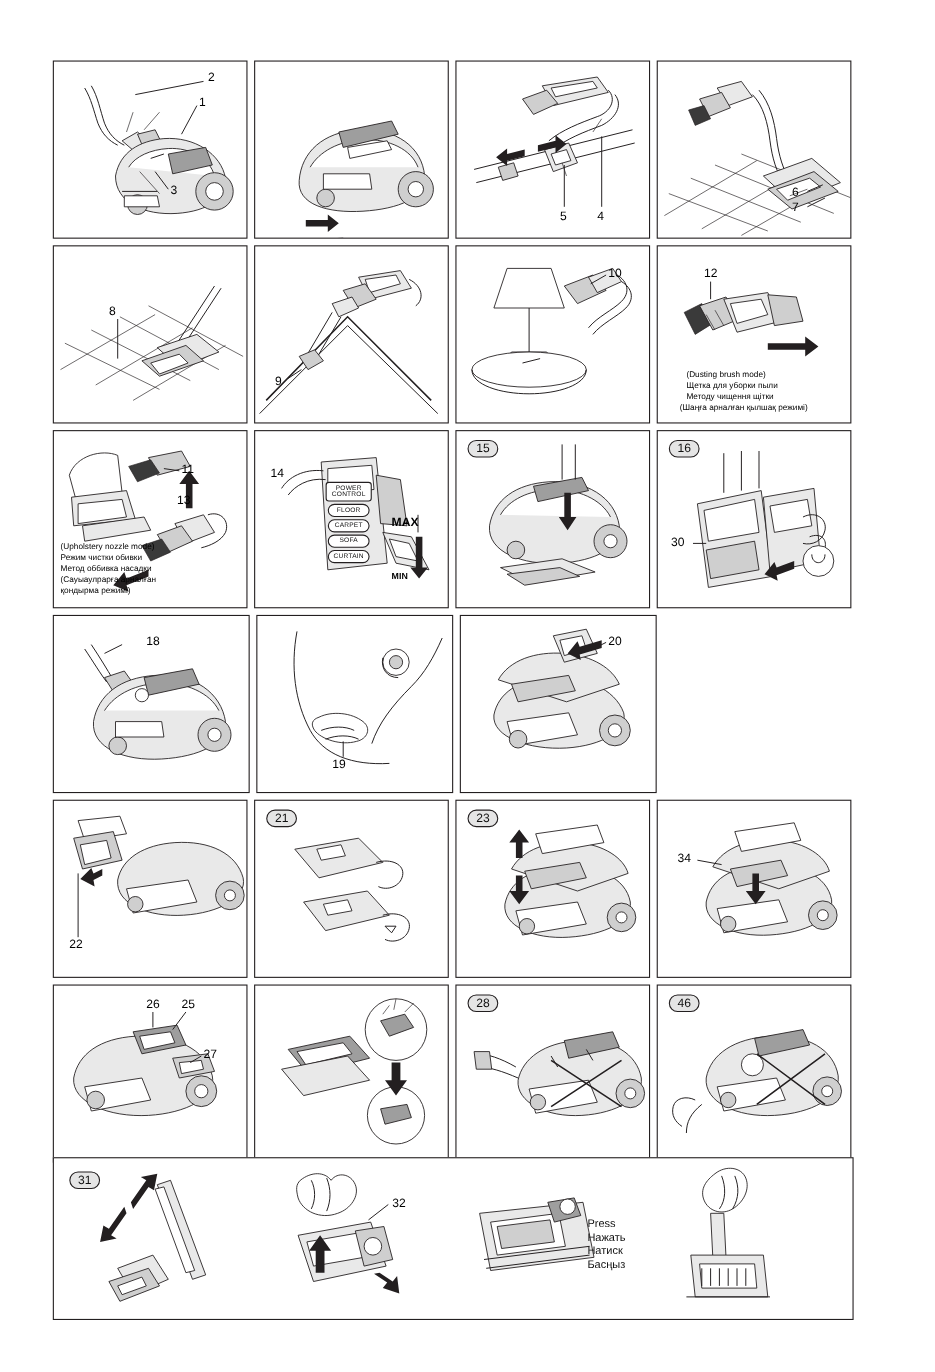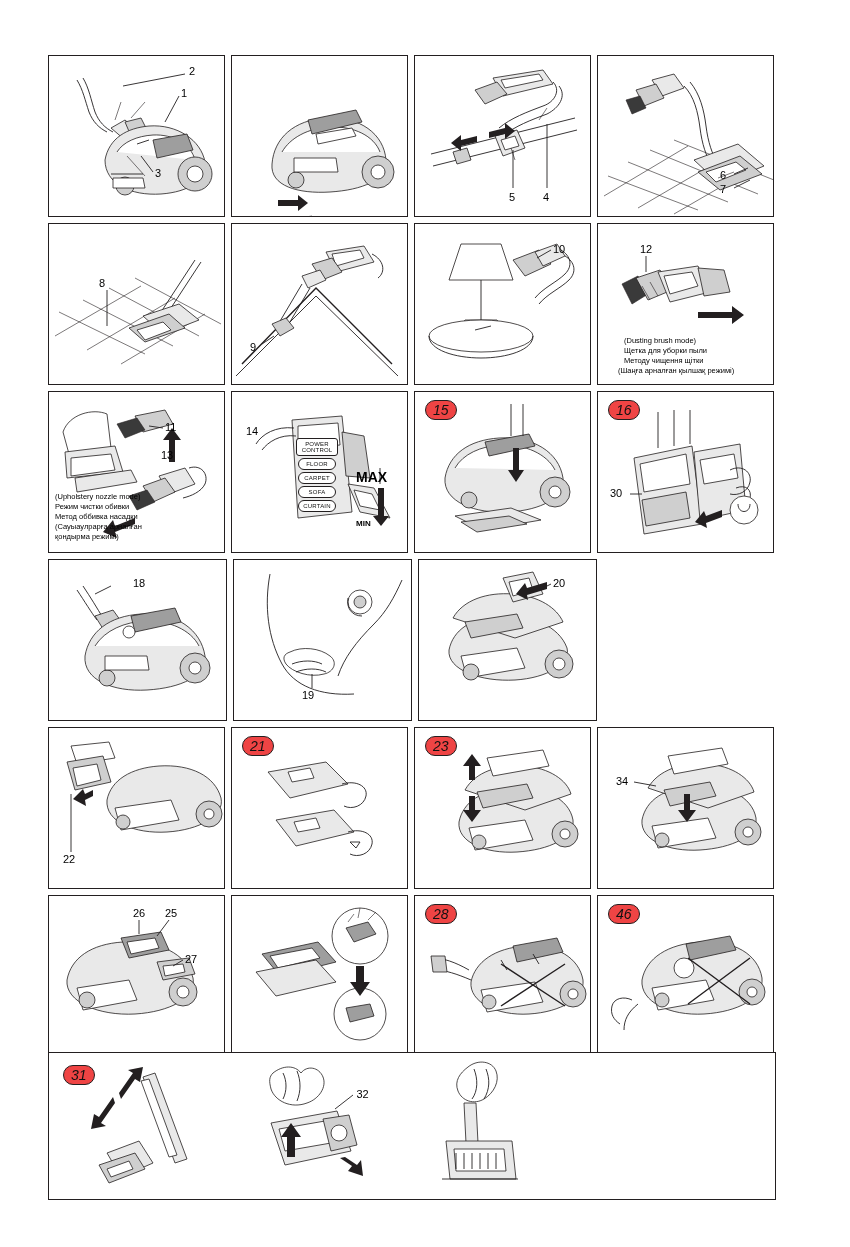--- a/index.html
+++ b/index.html
@@ -7,21 +7,21 @@
   .sheet{position:absolute;left:0;top:0;width:850px;height:1247px;}
   .grid{position:absolute;left:48px;top:55px;width:726px;height:990px;}
   .row{display:flex;gap:6px;margin-bottom:6px;}
   .cell{position:relative;width:177px;height:160px;border:1px solid #231f20;background:#fff;overflow:hidden;}
   .lastrow{position:absolute;left:48px;top:1052px;width:846px;height:146px;}
   .lastrow .cell{width:726px;height:146px;}
   .panelwrap{display:flex;gap:0px;width:100%;height:100%;}
   .quarter{position:relative;width:25%;height:100%;}
   .lbl{position:absolute;font-size:11px;line-height:1.05;color:#000;white-space:nowrap;}
   .lblm{position:absolute;font-size:7.5px;line-height:1.25;color:#000;white-space:nowrap;}
-  .circ{position:absolute;border:1px solid #231f20;border-radius:12px;padding:1px 7px;font-size:14px;background:#ef4444;font-style:italic;}
+  .circ{position:absolute;border:1px solid #231f20;border-radius:12px;padding:1px 7px;font-size:11px;background:#e5e5e5;}
   svg{position:absolute;left:0;top:0;overflow:visible;}
   .ln{stroke:#231f20;stroke-width:0.9;fill:none;}
   .ln2{stroke:#231f20;stroke-width:1.4;fill:none;}
   .lnt{stroke:#231f20;stroke-width:0.6;fill:none;}
   .fillg{fill:#e9e9e9;stroke:#231f20;stroke-width:0.8;}
   .filld{fill:#cfcfcf;stroke:#231f20;stroke-width:0.8;}
   .filldd{fill:#9e9e9e;stroke:#231f20;stroke-width:0.8;}
   .fillw{fill:#ffffff;stroke:#231f20;stroke-width:0.8;}
   .fillk{fill:#3a3a3a;stroke:#231f20;stroke-width:0.6;}
   .arrw{fill:#231f20;}
@@ -254,21 +254,21 @@
         </svg>
         <div class="ctrlbox" style="left:64px;top:46px;width:40px;padding:2px 0;">
           <div>POWER</div>
           <div>CONTROL</div>
         </div>
         <div class="ctrlbox" style="left:66px;top:66px;width:36px;border-radius:8px;padding:2px 0;">FLOOR</div>
         <div class="ctrlbox" style="left:66px;top:80px;width:36px;border-radius:8px;padding:2px 0;">CARPET</div>
         <div class="ctrlbox" style="left:66px;top:94px;width:36px;border-radius:8px;padding:2px 0;">SOFA</div>
         <div class="ctrlbox" style="left:66px;top:108px;width:36px;border-radius:8px;padding:2px 0;">CURTAIN</div>
         <div class="lbl" style="left:14px;top:34px;">14</div>
-        <div class="lbl" style="left:124px;top:78px;font-size:14px;font-weight:bold;">MAX</div>
+        <div class="lbl" style="left:124px;top:78px;font-size:11px;font-weight:bold;">MAX</div>
         <div class="lbl" style="left:124px;top:128px;font-size:8px;font-weight:bold;">MIN</div>
       </div>
 
       <div class="cell">
         <div class="circ" style="left:10px;top:8px;">15</div>
         <svg width="177" height="160">
           <path class="fillg" d="M30 86 C34 62 54 48 84 46 C118 44 144 60 148 86 C150 106 126 118 94 120 C60 122 28 110 30 86 z"></path>
           <path class="fillw" d="M40 76 C48 62 66 54 86 53 C110 52 132 62 140 78"></path>
           <path class="filldd" d="M70 50 l44 -8 l6 12 l-46 10 z"></path>
           <circle class="filld" cx="140" cy="100" r="15"></circle>
@@ -533,20 +533,37 @@
             <circle class="fillw" cx="108" cy="80" r="8"></circle>
             <path class="arrw" d="M56 106 l0 -20 l-6 0 l10 -14 l10 14 l-6 0 l0 20 z" transform="translate(0,-2)"></path>
             <path class="arrw" d="M114 104 l12 8 l4 -5 l2 16 l-15 -5 l4 -5 l-12 -8 z"></path>
           </svg>
           <div class="lbl" style="left:126px;top:36px;">32</div>
           <svg width="182" height="146">
             <path class="ln" d="M122 42 L104 56"></path>
           </svg>
         </div>
 
+        <div class="quarter">
+          <svg width="182" height="146">
+            <path class="fillg" d="M24 50 l94 -10 l10 50 l-94 12 z"></path>
+            <path class="fillw" d="M34 58 l62 -8 l6 30 l-62 8 z"></path>
+            <path class="filld" d="M40 62 l48 -6 l4 20 l-48 6 z"></path>
+            <path class="filldd" d="M86 40 l24 -4 l6 16 l-24 6 z"></path>
+            <circle class="fillw" cx="104" cy="44" r="7"></circle>
+            <path class="ln" d="M28 92 l96 -12"></path>
+            <path class="ln" d="M30 100 l94 -12"></path>
+          </svg>
+          <div class="pressblock" style="left:122px;top:54px;">
+            <div>Press</div>
+            <div>Нажать</div>
+            <div>Натиск</div>
+            <div>Басңыз</div>
+          </div>
+        </div>
 
         <div class="quarter">
           <svg width="182" height="146">
             <path class="fillw" d="M56 14 C66 6 80 8 84 18 C88 28 82 40 72 46 C62 52 50 48 46 38 C42 28 48 20 56 14 z"></path>
             <path class="ln" d="M62 16 C66 26 66 38 60 46 M74 16 C78 26 78 36 72 46"></path>
             <path class="fillg" d="M52 50 l12 0 l2 40 l-12 0 z"></path>
             <path class="fillg" d="M34 88 l66 0 l4 38 l-66 0 z"></path>
             <path class="fillw" d="M42 96 l50 0 l2 22 l-50 0 z"></path>
             <path class="ln" d="M44 100 l0 16 M52 100 l0 16 M60 100 l0 16 M68 100 l0 16 M76 100 l0 16 M84 100 l0 16"></path>
             <path class="ln" d="M30 126 l76 0"></path>

